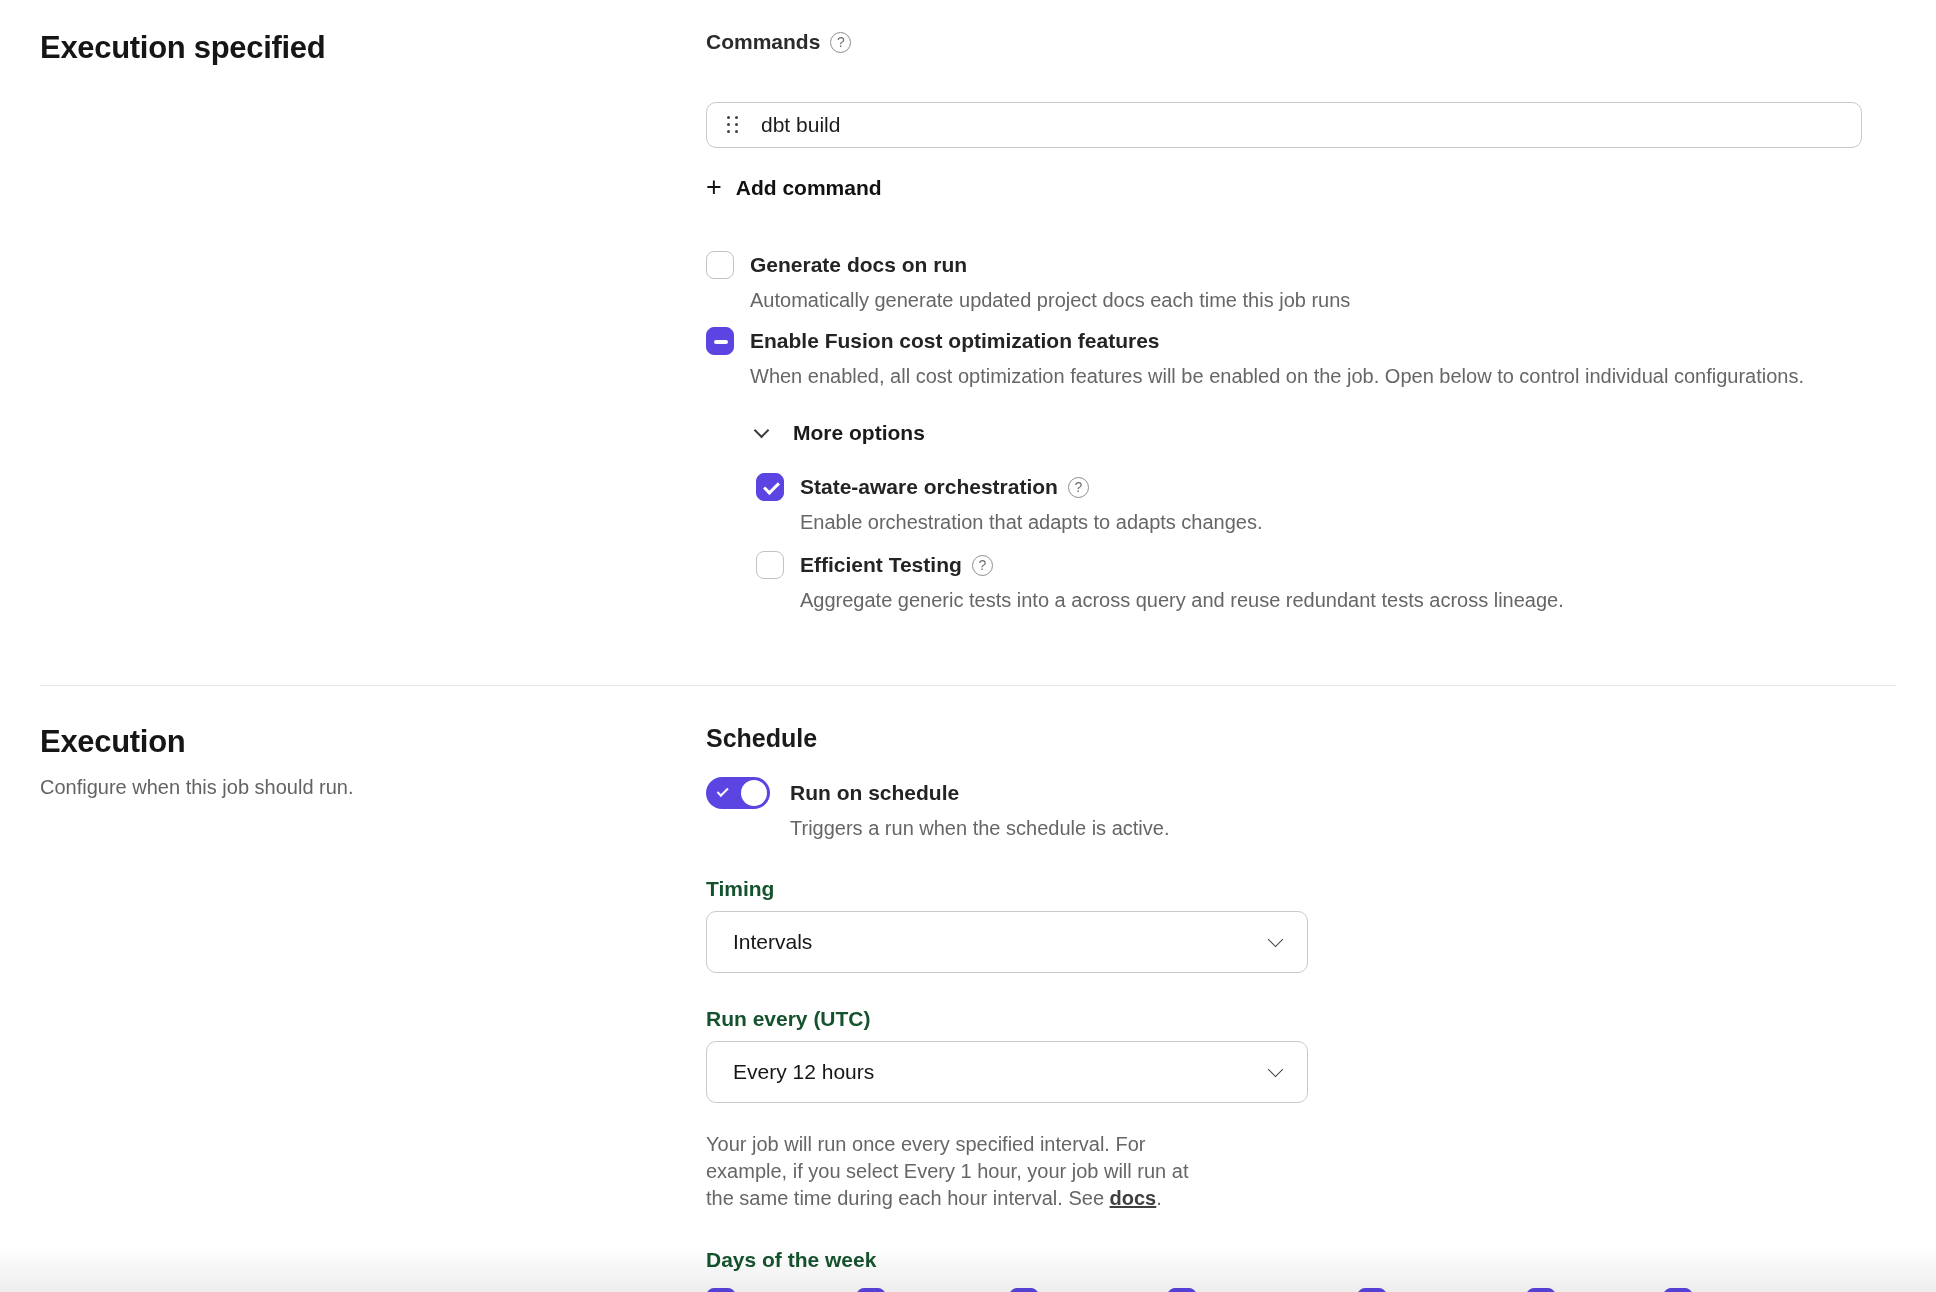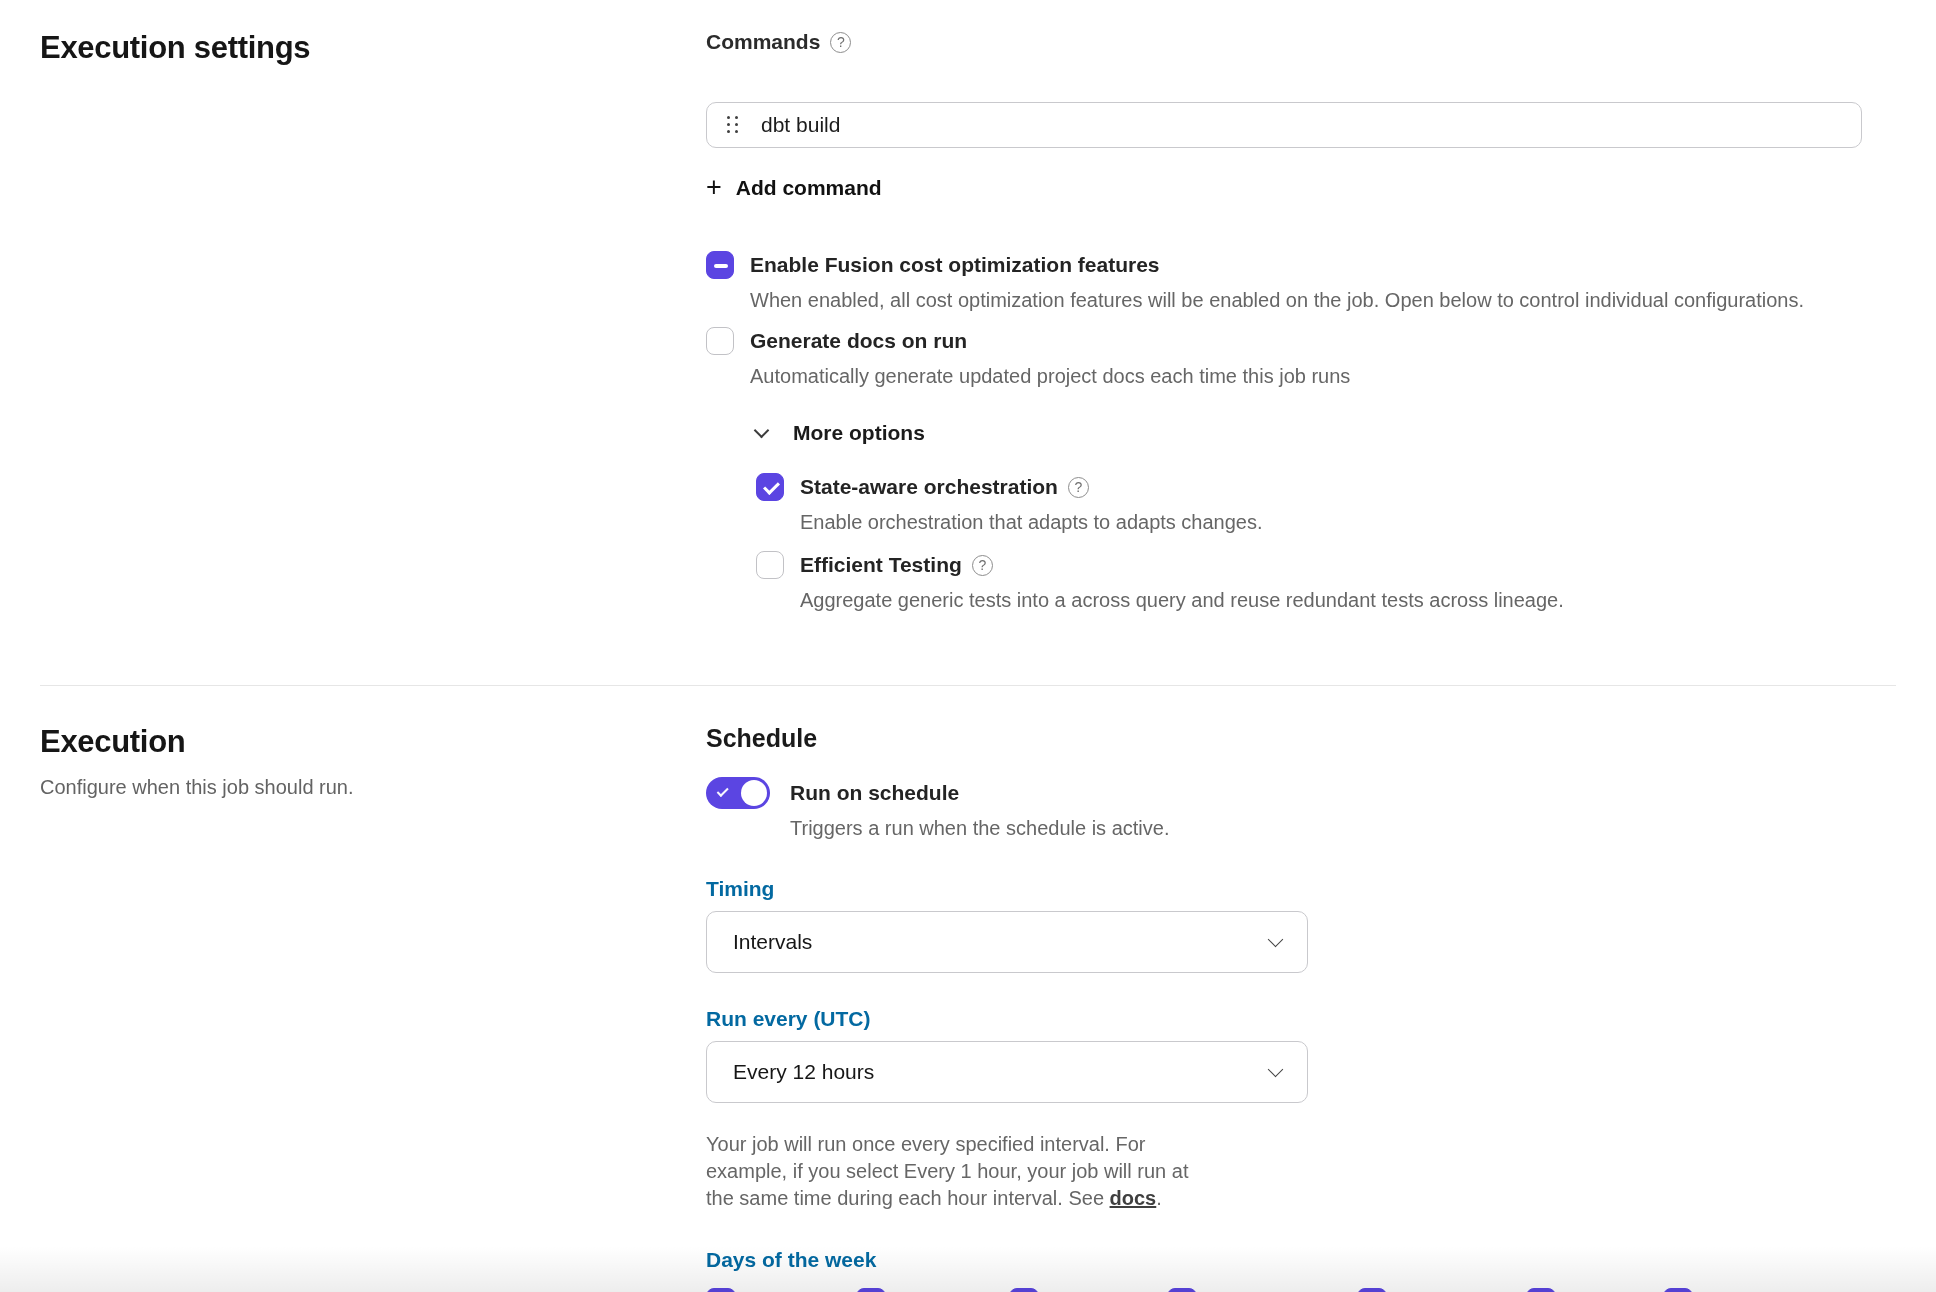--- a/index.html
+++ b/index.html
@@ -107,21 +107,21 @@
     border-radius: 50%; background: #fff;
   }
   .toggle .tick {
     position: absolute; left: 11px; top: 11px; width: 11px; height: 5.5px;
     border-left: 2px solid #fff; border-bottom: 2px solid #fff; transform: rotate(-45deg);
     opacity: 0.95;
   }
   .toggle-label { font-size: 21px; font-weight: 700; color: #242424; line-height: 32px; }
   .toggle-desc { font-size: 20px; color: #666; margin-top: 6px; line-height: 26px; }
 
-  .input-label { font-size: 21px; font-weight: 700; color: #0369a1; margin-bottom: 10px; }
+  .input-label { font-size: 21px; font-weight: 700; color: #14532d; margin-bottom: 10px; }
   .select {
     width: 602px; height: 62px; border: 1px solid #c9c9cd; border-radius: 10px; background: #fff;
     display: flex; align-items: center; justify-content: space-between;
     padding: 0 26px; margin-bottom: 34px; cursor: pointer;
   }
   .select-value { font-size: 21px; color: #161616; }
   .select-chevron {
     width: 11px; height: 11px; border-right: 1.8px solid #444; border-bottom: 1.8px solid #444;
     transform: rotate(45deg); margin-top: -5px;
   }
@@ -142,21 +142,21 @@
     pointer-events: none;
   }
 </style>
 </head>
 <body>
 
 <div class="page">
 
   <section class="section section-exec">
     <div>
-      <h2 class="section-title">Execution settings</h2>
+      <h2 class="section-title">Execution specified</h2>
     </div>
 
     <div>
 
       <div class="commands-label-row">
         <span class="field-label">
           <span>Commands</span>
           <span class="help-icon">?</span>
         </span>
       </div>
@@ -172,32 +172,32 @@
         </span>
         <span class="command-text">dbt build</span>
       </div>
 
       <button class="add-command">
         <span class="plus-glyph">+</span>
         <span>Add command</span>
       </button>
 
       <div class="option-row">
+        <span class="checkbox"></span>
+        <div class="option-texts">
+          <div class="option-label">Generate docs on run</div>
+          <div class="option-desc">Automatically generate updated project docs each time this job runs</div>
+        </div>
+      </div>
+
+      <div class="option-row">
         <span class="checkbox indeterminate"></span>
         <div class="option-texts">
           <div class="option-label">Enable Fusion cost optimization features</div>
           <div class="option-desc">When enabled, all cost optimization features will be enabled on the job. Open below to control individual configurations.</div>
-        </div>
-      </div>
-
-      <div class="option-row">
-        <span class="checkbox"></span>
-        <div class="option-texts">
-          <div class="option-label">Generate docs on run</div>
-          <div class="option-desc">Automatically generate updated project docs each time this job runs</div>
         </div>
       </div>
 
       <button class="more-options">
         <span class="chevron-down"></span>
         <span>More options</span>
       </button>
 
       <div class="sub-options">
         <div class="option-row">

